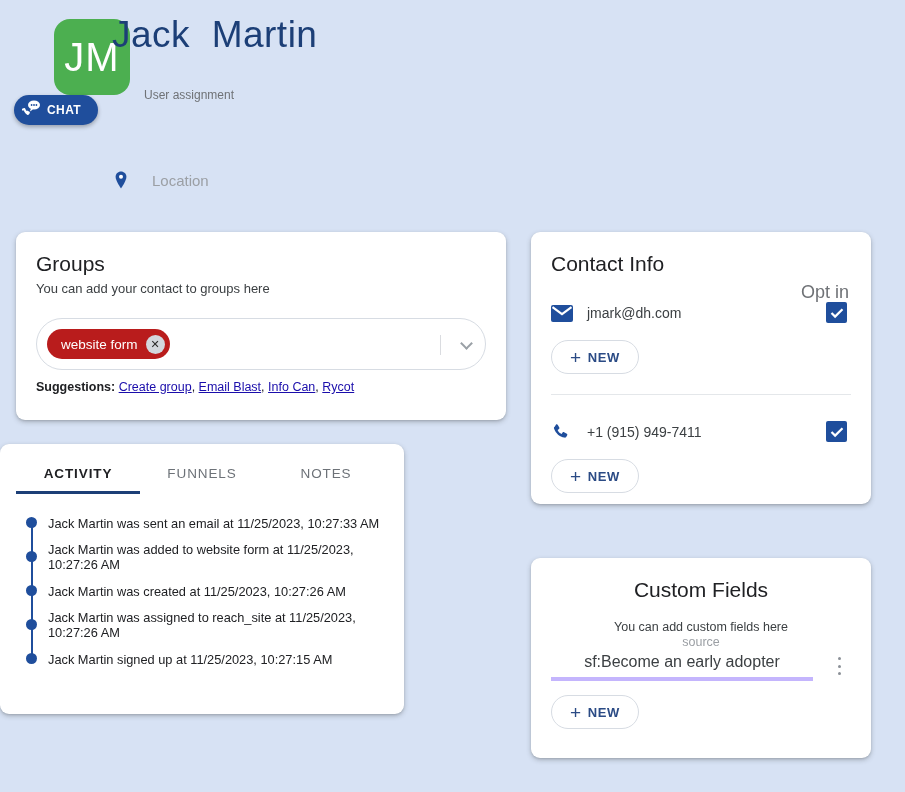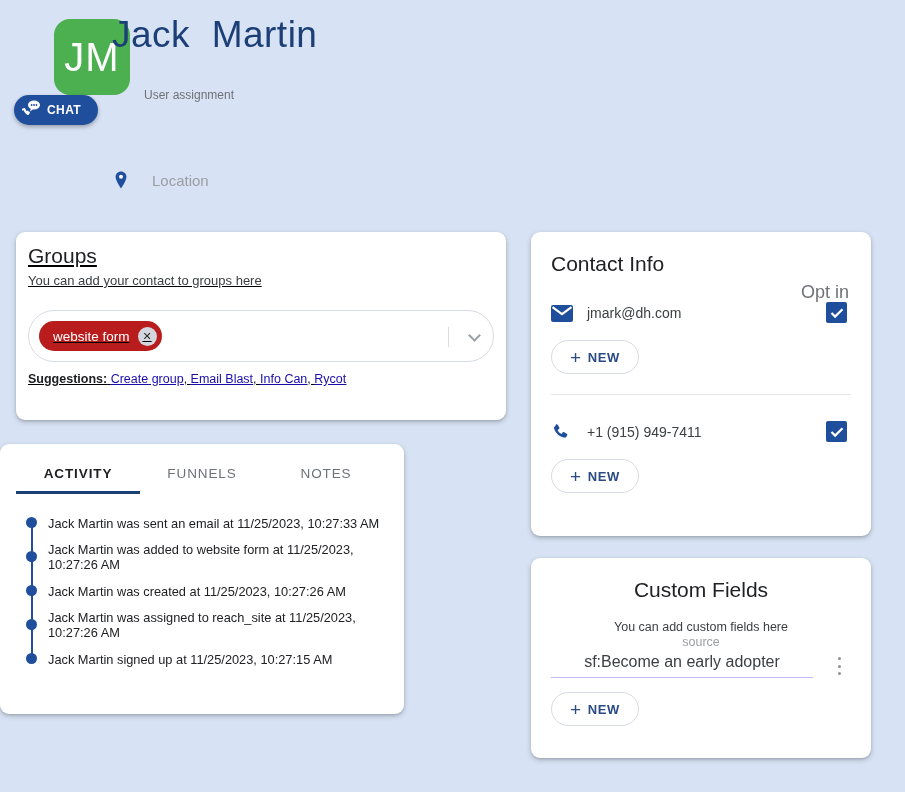--- a/index.html
+++ b/index.html
@@ -113,21 +113,21 @@
     color: #202124;
     font-weight: normal;
   }
   .card-sub {
     font-size: 13px;
     color: #3c4043;
     margin-top: 5px;
   }
 
   
-  #groups-card { left: 16px; top: 232px; width: 490px; height: 188px; padding: 12px; text-decoration: underline; }
+  #groups-card { left: 16px; top: 232px; width: 490px; height: 188px; padding: 20px; }
   .chip-field {
     margin-top: 22px;
     height: 52px;
     border: 1px solid #d7dce3;
     border-radius: 26px;
     display: flex;
     align-items: center;
     padding: 0 6px 0 10px;
     position: relative;
   }
@@ -203,21 +203,21 @@
     position: absolute;
     left: 4.5px; top: 17px;
     width: 2px; height: 34px;
     background: #1f4e9c;
     z-index: 1;
   }
   .tl-item:last-child .line { display: none; }
   .tl-text { font-size: 12.8px; color: #202124; }
 
   
-  #contact-card { left: 531px; top: 232px; width: 340px; height: 304px; padding: 20px 20px 0 20px; }
+  #contact-card { left: 531px; top: 232px; width: 340px; height: 272px; padding: 20px 20px 0 20px; }
   .optin {
     position: absolute;
     right: 22px; top: 50px;
     font-size: 18px;
     color: #6f7276;
   }
   .contact-row {
     display: flex;
     align-items: center;
     margin-top: 24px;
@@ -255,21 +255,21 @@
 
   
   #custom-card { left: 531px; top: 558px; width: 340px; height: 200px; padding: 20px; text-align: center; }
   .cf-sub { font-size: 12.5px; color: #3c4043; margin-top: 18px; }
   .cf-label { font-size: 12.5px; color: #9b9fa4; margin-top: 1px; }
   .cf-row { position: relative; margin-top: 4px; }
   .cf-value {
     font-size: 16px;
     color: #3c4043;
     padding-bottom: 6px;
-    border-bottom: 1px solid #c4b5fd;
+    border-bottom: 4px solid #c4b5fd;
     width: 262px;
   }
   .kebab {
     position: absolute;
     right: 4px; top: 2px;
     width: 16px; height: 22px;
     display: flex; flex-direction: column;
     align-items: center; justify-content: space-between;
     padding: 2px 0;
   }

